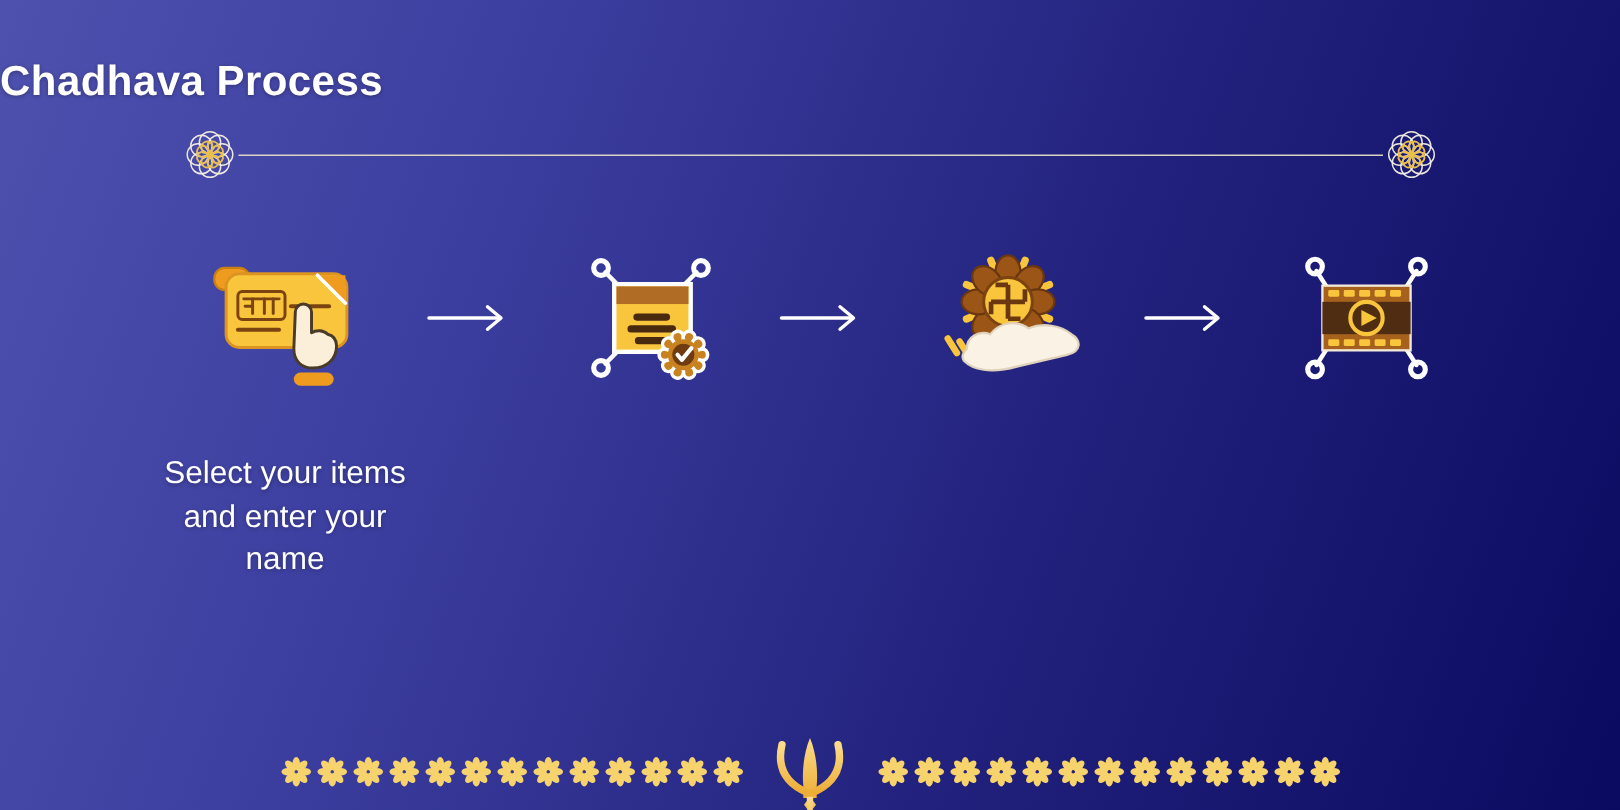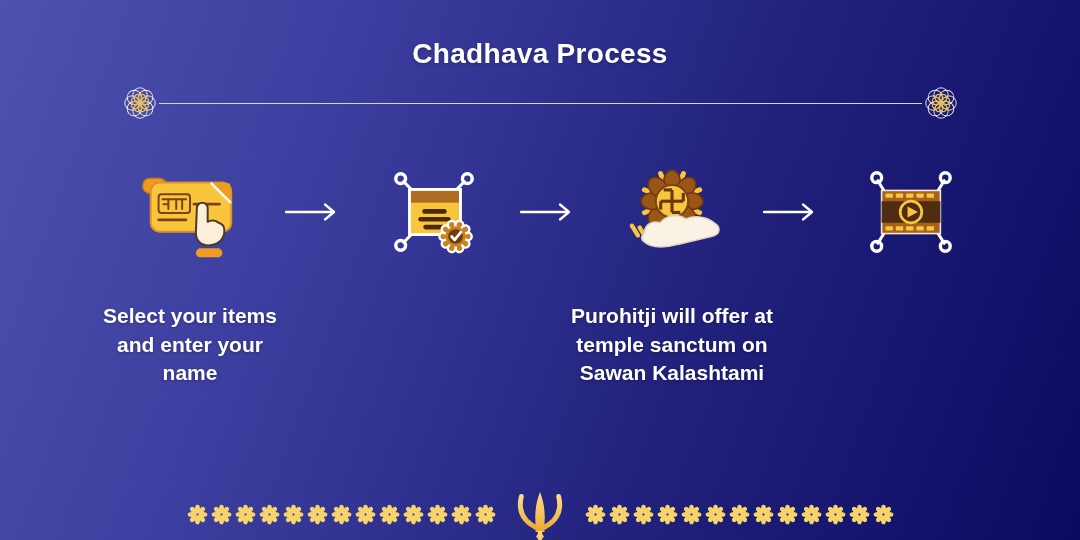--- a/index.html
+++ b/index.html
@@ -2,34 +2,34 @@
 <html><head>
 <meta charset="utf-8">
 <style>
   html,body{margin:0;padding:0;}
   #canvas{
     position:relative;width:1080px;height:540px;overflow:hidden;
     background:linear-gradient(110deg,#4E51AE 0%,#3D3FA0 28%,#23237F 62%,#0A0A60 100%);
     font-family:"Liberation Sans","DejaVu Sans",sans-serif;
   }
   .title{
-    position:absolute;top:38px;left:0;width:100%;text-align:center;
+    position:absolute;top:38px;left:0;width:100%;text-align:left;
     color:#FFFFFF;font-size:28px;font-weight:700;letter-spacing:.3px;
     text-shadow:0 1px 3px rgba(0,0,0,.3);
   }
   .divider{
     position:absolute;top:84px;left:121px;width:839px;height:38px;
     display:flex;align-items:center;
   }
   .divider .line{flex:1;height:0;border-top:1.6px solid #DAD4C2;}
   .divider svg{flex:0 0 auto;}
   .step{position:absolute;top:160px;text-align:center;}
   .step .icon-wrap{height:104px;display:flex;align-items:center;justify-content:center;}
   .step .label{
-    margin-top:38px;color:#FFFFFF;font-size:21px;font-weight:700;line-height:28.5px;
+    margin-top:38px;color:#FFFFFF;font-size:21px;font-weight:400;line-height:28.5px;
     white-space:pre-line;text-shadow:0 1px 3px rgba(0,0,0,.3);
   }
   .arrow{position:absolute;top:200px;}
   .footer{
     position:absolute;bottom:0;left:0;width:100%;height:52px;
     display:flex;align-items:center;justify-content:center;
   }
   .flower-row{display:flex;align-items:center;}
   .flower-row svg{margin:0 1.5px;display:block;}
   .trishul{margin:0 16px;transform:translateY(10px);}
@@ -202,23 +202,20 @@
           <path d="M44.5,38 V46.5"></path>
             <path d="M67.5,38 V29.5"></path>
         </g>
         <g fill="#F9C53D">
           <rect x="16" y="60" width="4.5" height="16" rx="2.2" transform="rotate(-32 18 68)"></rect>
           <rect x="24" y="62" width="4.5" height="16" rx="2.2" transform="rotate(-32 26 70)"></rect>
         </g>
         <path d="M28,70 C28,62 36,57 44,60 C50,52 62,50 70,56 C80,52 92,54 99,60 C106,64 106,72 96,74 L62,82 C44,87 32,84 26,78 C24,75 26,72 28,70 Z" fill="#FAF2E4" stroke="#E0D2BC" stroke-width="1.5"></path>
       </svg>
     </div>
-    <div class="label">Purohitji will offer at
-temple sanctum on
-Sawan Kalashtami</div>
   </div>
 
   <svg class="arrow" style="left:761px;" width="56" height="24" viewBox="0 0 56 24">
     <g stroke="#FFFFFF" stroke-width="2.3" stroke-linecap="round" stroke-linejoin="round" fill="none">
       <path d="M3,12 H50"></path>
         <path d="M42,4.5 L51,12 L42,19.5"></path>
     </g>
   </svg>
 
   <div class="step" style="left:813px;width:196px;">

